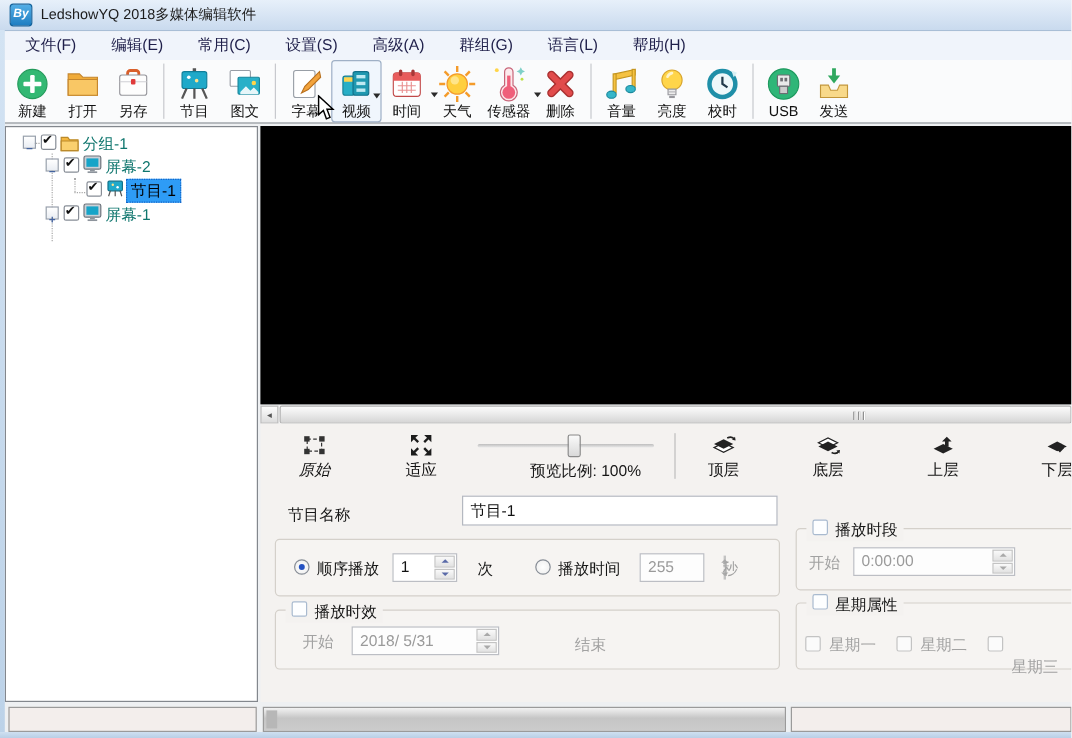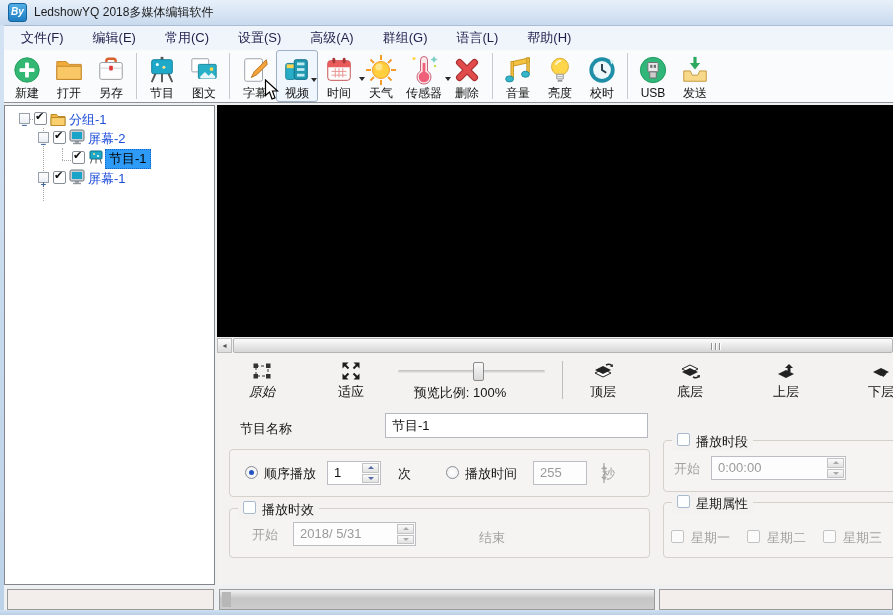--- a/index.html
+++ b/index.html
@@ -37,21 +37,21 @@
   .expander{position:absolute;width:11px;height:11px;border:1px solid #98a0ac;box-sizing:border-box;
             background:linear-gradient(#ffffff,#e9edf3);text-align:center;}
   .expander::before{font:bold 9px/8px "DejaVu Sans Mono",monospace;color:#44639e;}
   .exp-minus::before{content:"−";}
   .exp-plus::before{content:"+";}
   .cb{width:13px;height:13px;border:1px solid #878d96;border-radius:2px;background:#fff;position:relative;box-sizing:border-box;}
   .cb.checked::before{content:"✔";position:absolute;left:0px;top:-3px;font-size:11px;color:#111;}
   .cb.soft{border-color:#a9bacf;background:#fdfeff;}
   .cb.disabled{border-color:#c3c3c3;background:#fbfbfb;}
   .tico{position:absolute;width:16px;height:16px;}
-  .tlabel2{position:absolute;font-size:13px;color:#1d4ed8;white-space:nowrap;}
+  .tlabel2{position:absolute;font-size:13px;color:#0f766e;white-space:nowrap;}
   .tlabel2.selected{background:#2e9cf6;border:1px dotted #1565c8;padding:0 3px;color:#000;}
   .dotline{position:absolute;border-left:1px dotted #a8a8a8;width:0;}
   .dotlineh{position:absolute;border-top:1px dotted #a8a8a8;height:0;}
   
   .preview{position:absolute;left:217px;top:105px;width:676px;height:232px;background:#000;}
   
   .hscroll{position:absolute;left:217px;top:338px;width:676px;height:15px;background:#f0f0f0;}
   .sbtn{position:absolute;left:0;top:0;width:15px;height:15px;background:linear-gradient(#fdfdfd,#dcdcdc);
         border:1px solid #bcbcbc;box-sizing:border-box;color:#555;font-size:8px;line-height:13px;text-align:center;}
   .sthumb{position:absolute;left:16px;top:0;width:660px;height:15px;background:linear-gradient(#fcfcfc,#d6d6d6);
@@ -430,21 +430,21 @@
               <path d="M1.5 18.5 v-6 l6 6 z"></path>
               <path d="M18.5 18.5 h-6 l6 -6 z"></path>
             </g>
           </svg>
       </span>
       <span class="flabel">适应</span>
     </div>
 
     <div class="slider-track" style="left:181px;top:17px;width:147px;"></div>
     <div class="slider-thumb" style="left:256px;top:9px;"></div>
-    <div class="ctl-label" style="left:163px;top:31px;width:160px;text-align:center;">预览比例: 100%</div>
+    <div class="ctl-label" style="left:191px;top:31px;width:160px;text-align:center;">预览比例: 100%</div>
 
     <div class="vsep2" style="left:345px;top:8px;height:38px;"></div>
 
     <div class="flatbtn" style="left:355px;top:5px;">
       <span class="ficon">
         <svg width="22" height="18" viewBox="0 0 22 18">
             <path d="M3 11 L11 7 L19 11 L11 15 Z" fill="#fff" stroke="#222"></path>
             <path d="M3 8 L11 4 L19 8 L11 12 Z" fill="#222"></path>
             <path d="M14 3 q4 -2 6 1" fill="none" stroke="#222" stroke-width="1.4"></path>
             <path d="M20.5 2 l0.5 3 -3 -0.5 z" fill="#222"></path>
@@ -542,21 +542,21 @@
     <div class="gbox" style="left:446px;top:149px;width:260px;height:56px;">
       <span class="legend">
         <span class="cb soft"></span>
         <span>星期属性</span>
       </span>
       <span class="cb disabled" style="position:absolute;left:7px;top:27px;"></span>
       <span class="ctl-label gray" style="left:27px;top:26px;">星期一</span>
       <span class="cb disabled" style="position:absolute;left:83px;top:27px;"></span>
       <span class="ctl-label gray" style="left:103px;top:26px;">星期二</span>
       <span class="cb disabled" style="position:absolute;left:159px;top:27px;"></span>
-      <span class="ctl-label gray" style="left:179px;top:26px;font-family:Liberation Serif, serif;">星期三</span>
+      <span class="ctl-label gray" style="left:179px;top:44px;font-family:Liberation Serif, serif;">星期三</span>
     </div>
   </div>
 
   <div class="status-left"></div>
   <div class="status-progress">
       <i></i>
     </div>
   <div class="status-right"></div>
 
   <div class="win-border-left"></div>

